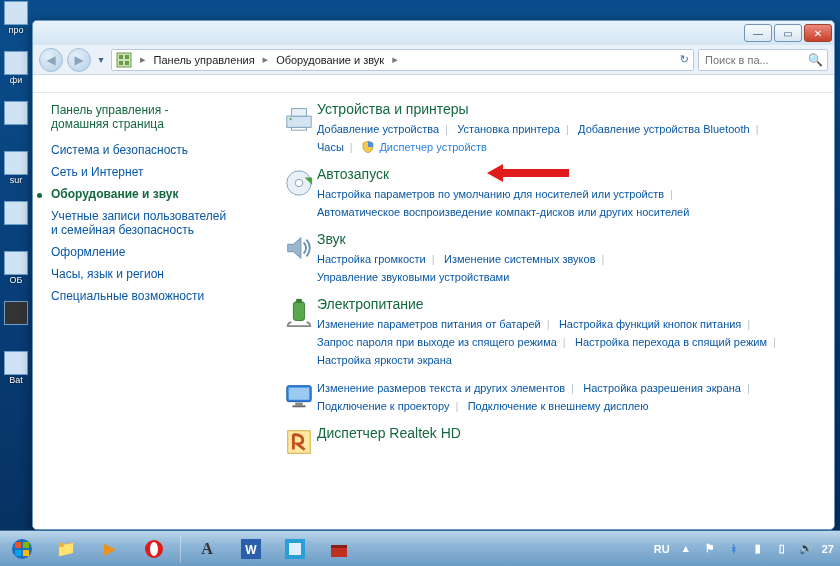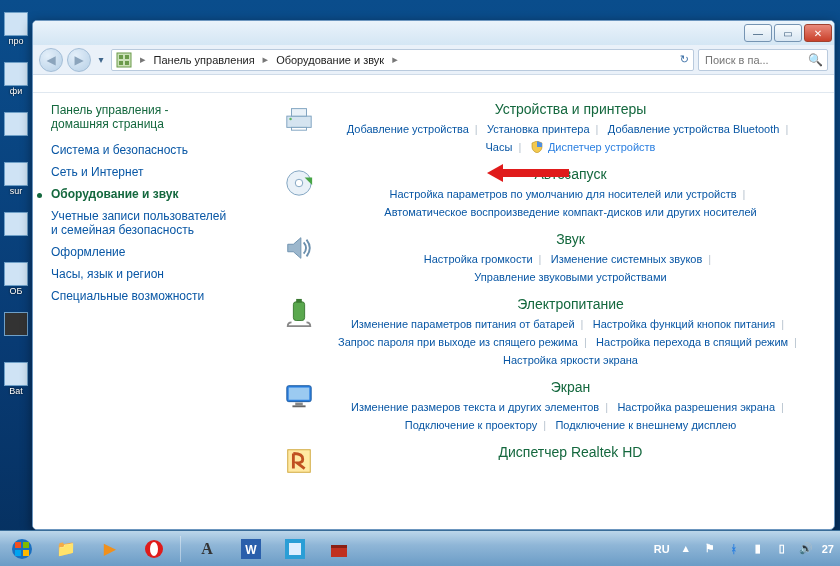--- a/index.html
+++ b/index.html
@@ -10,21 +10,21 @@
     font-family: "Segoe UI", Tahoma, sans-serif;
     font-size: 12px;
     background: #083b74;
     overflow: hidden;
     position: relative;
   }
   .desktop {
     position: absolute; inset: 0;
     background: linear-gradient(180deg, #0a4d8c 0%, #083b74 60%, #06305f 100%);
   }
-  .desk-icons { position:absolute; left:3px; top:12px; width:28px; }
+  .desk-icons { position:absolute; left:3px; top:1px; width:28px; }
   .desk-icon { width:26px; height:40px; margin-bottom:10px; }
   .desk-icon .db-glyph{width:24px;height:24px;margin:auto;background:#cfe3f5;border:1px solid #6fa0c8;}
   .desk-icon .dlbl{color:#fff;font-size:9px;text-align:center;line-height:10px;overflow:hidden;text-shadow:0 0 2px #000;}
   .taskbar {
     position:absolute; left:0; right:0; bottom:0; height:36px;
     background: linear-gradient(180deg, #bcd6ea 0%, #8fb6d7 40%, #6b9cc6 100%);
     border-top:1px solid #3a6c98;
     display:flex; align-items:center;
   }
   .tb-btn { width:38px; height:30px; margin:0 3px; border-radius:3px; display:flex;align-items:center;justify-content:center;}
@@ -73,21 +73,21 @@
   .content{flex:1;display:flex;min-height:0;gap:32px;}
   .sidebar{width:208px;background:#fff;border-right:0px;padding:10px 8px 10px 18px;}
   .sidebar .home{color:#14683e;font-size:12px;line-height:14px;margin-bottom:12px;}
   .sidebar .navlink{color:#0957a5;font-size:12px;margin:8px 0;line-height:14px;cursor:pointer;}
   .sidebar .navlink.active{color:#14683e;font-weight:bold;position:relative;}
   .sidebar .navlink.active::before{content:"";position:absolute;left:-14px;top:6px;width:5px;height:5px;background:#14683e;border-radius:50%;}
   .mainpane{flex:1;overflow:auto;padding:8px 10px 10px 8px;}
   .section{display:flex;margin-bottom:10px;}
   .sect-icon{width:36px;flex:none;display:flex;align-items:flex-start;justify-content:center;padding-top:2px;}
   .sect-icon svg{width:30px;height:30px;}
-  .sect-body{flex:1;text-align:center;}
+  .sect-body{flex:1;}
   .sect-title{color:#14683e;font-size:14px;margin-bottom:3px;}
   .sect-links{line-height:18px;}
   .gl{color:#0957a5;font-size:11px;cursor:pointer;white-space:nowrap;}
   .pipe{color:#b8c4cf;margin:0 6px;font-size:11px;}
   .shield{display:inline-block;width:12px;height:12px;vertical-align:-2px;margin:0 2px 0 0;}
   .red-arrow{position:absolute;}
   .red-arrow .shaft{background:#e01b1b;height:8px;}
   .red-arrow .head{width:0;height:0;border-top:9px solid transparent;border-bottom:9px solid transparent;border-right:16px solid #e01b1b;}
 </style>
 </head>
@@ -263,21 +263,20 @@
       <div class="section">
         <div class="sect-icon">
           <svg viewBox="0 0 32 32">
               <rect x="3" y="5" width="26" height="17" rx="2" fill="#2a7fe0" stroke="#1c5aa0"></rect>
               <rect x="5" y="7" width="22" height="13" fill="#9bcaf1"></rect>
               <rect x="12" y="23" width="8" height="3" fill="#888"></rect>
               <rect x="9" y="26" width="14" height="2" fill="#666"></rect>
             </svg>
         </div>
         <div class="sect-body">
-          <div class="sect-title">Экран</div>
           <div class="sect-links">
             <span class="gl">Изменение размеров текста и других элементов</span><span class="pipe">|</span>
             <span class="gl">Настройка разрешения экрана</span><span class="pipe">|</span><br>
             <span class="gl">Подключение к проектору</span><span class="pipe">|</span>
             <span class="gl">Подключение к внешнему дисплею</span>
           </div>
         </div>
       </div>
 
       <div class="section">

